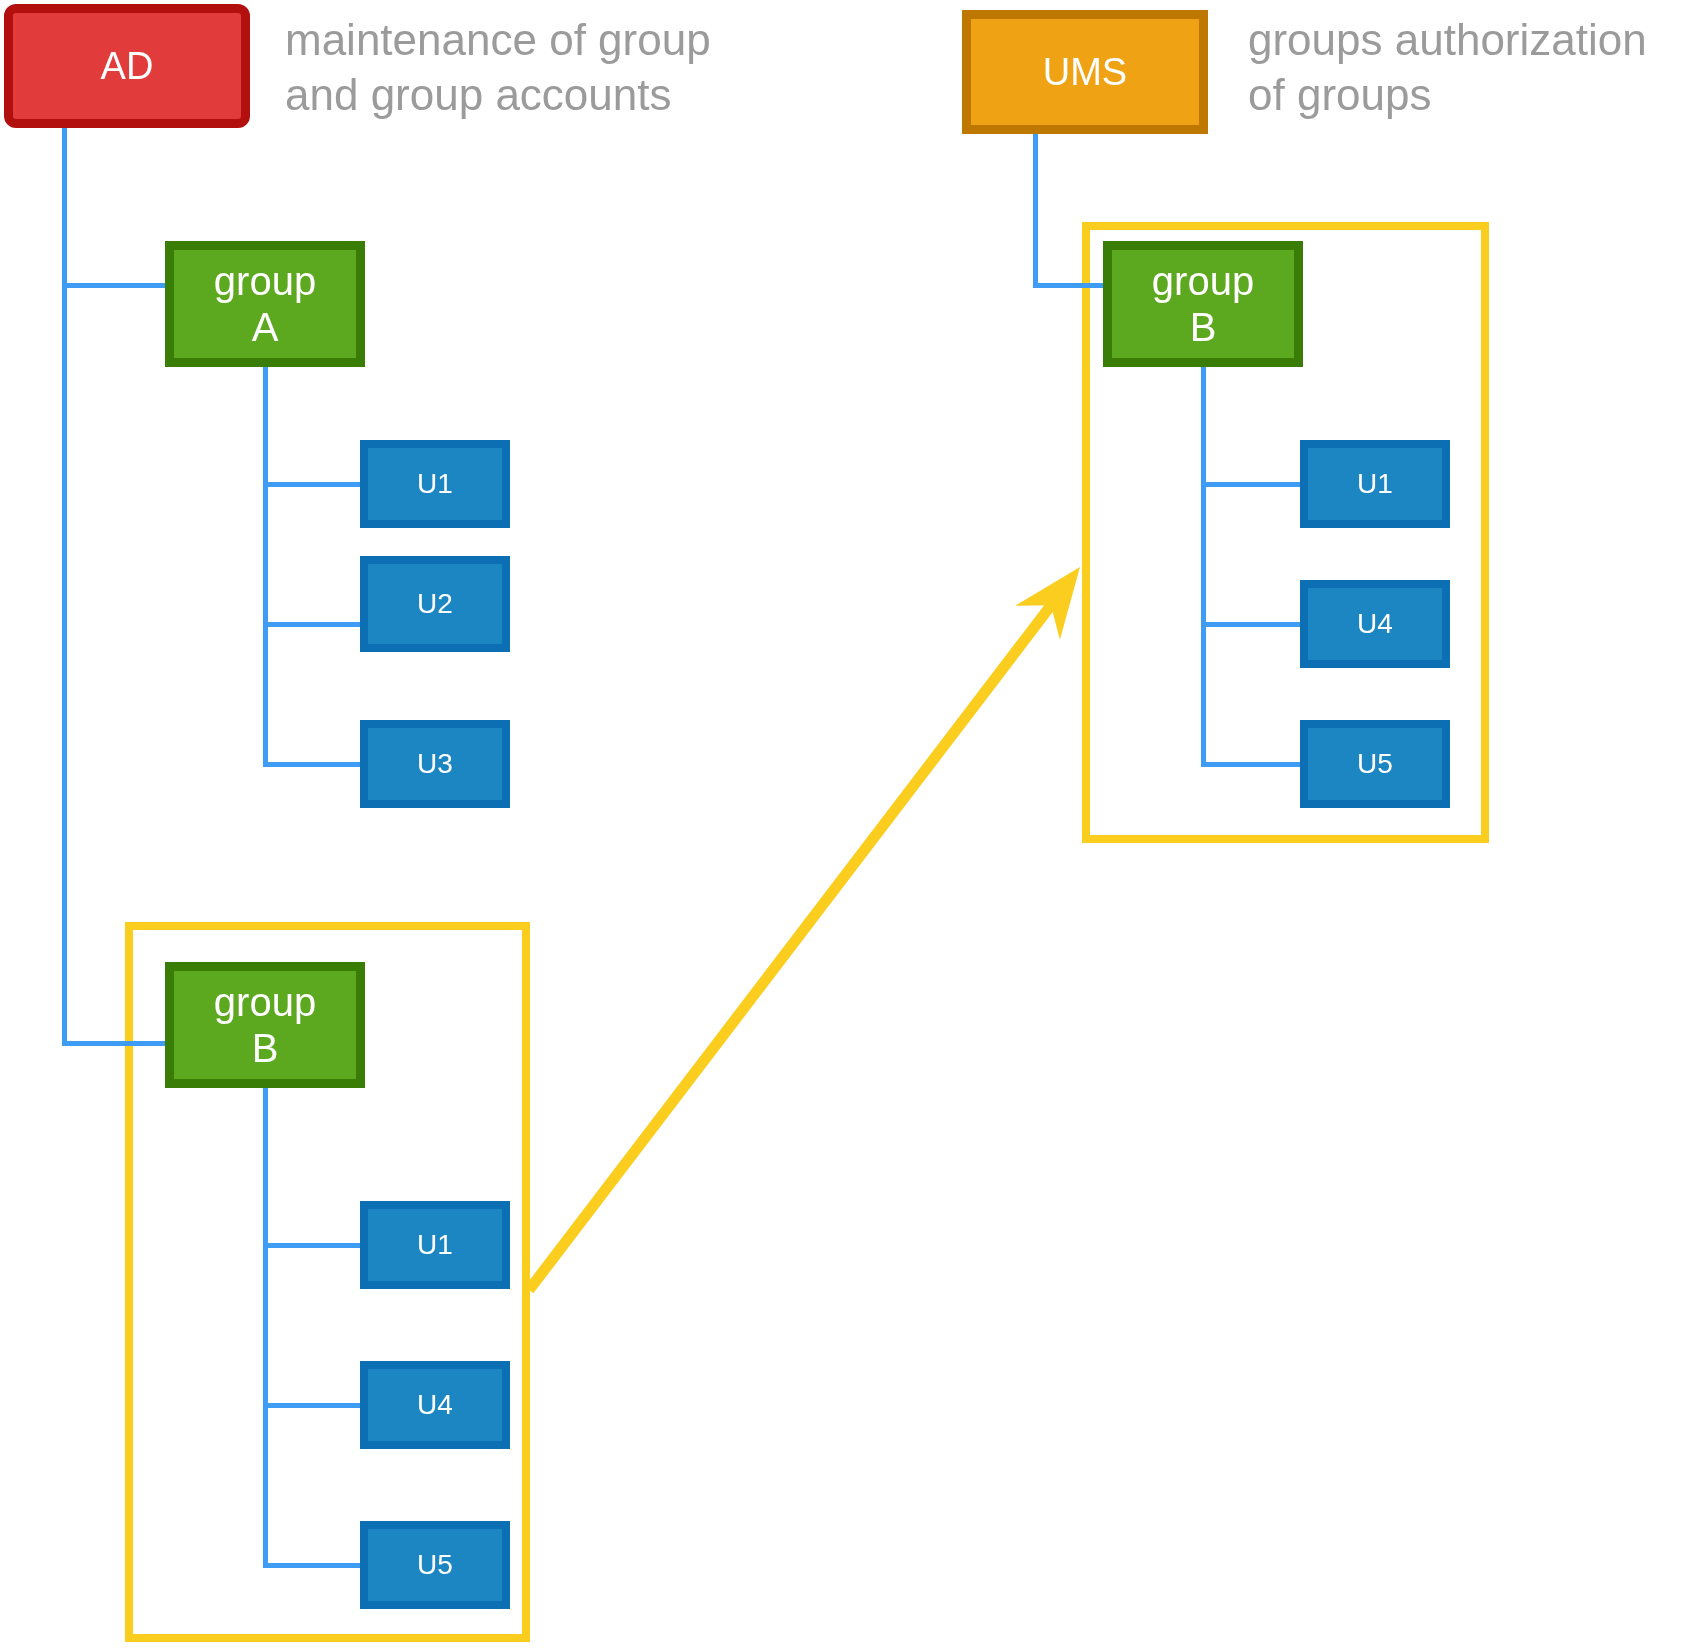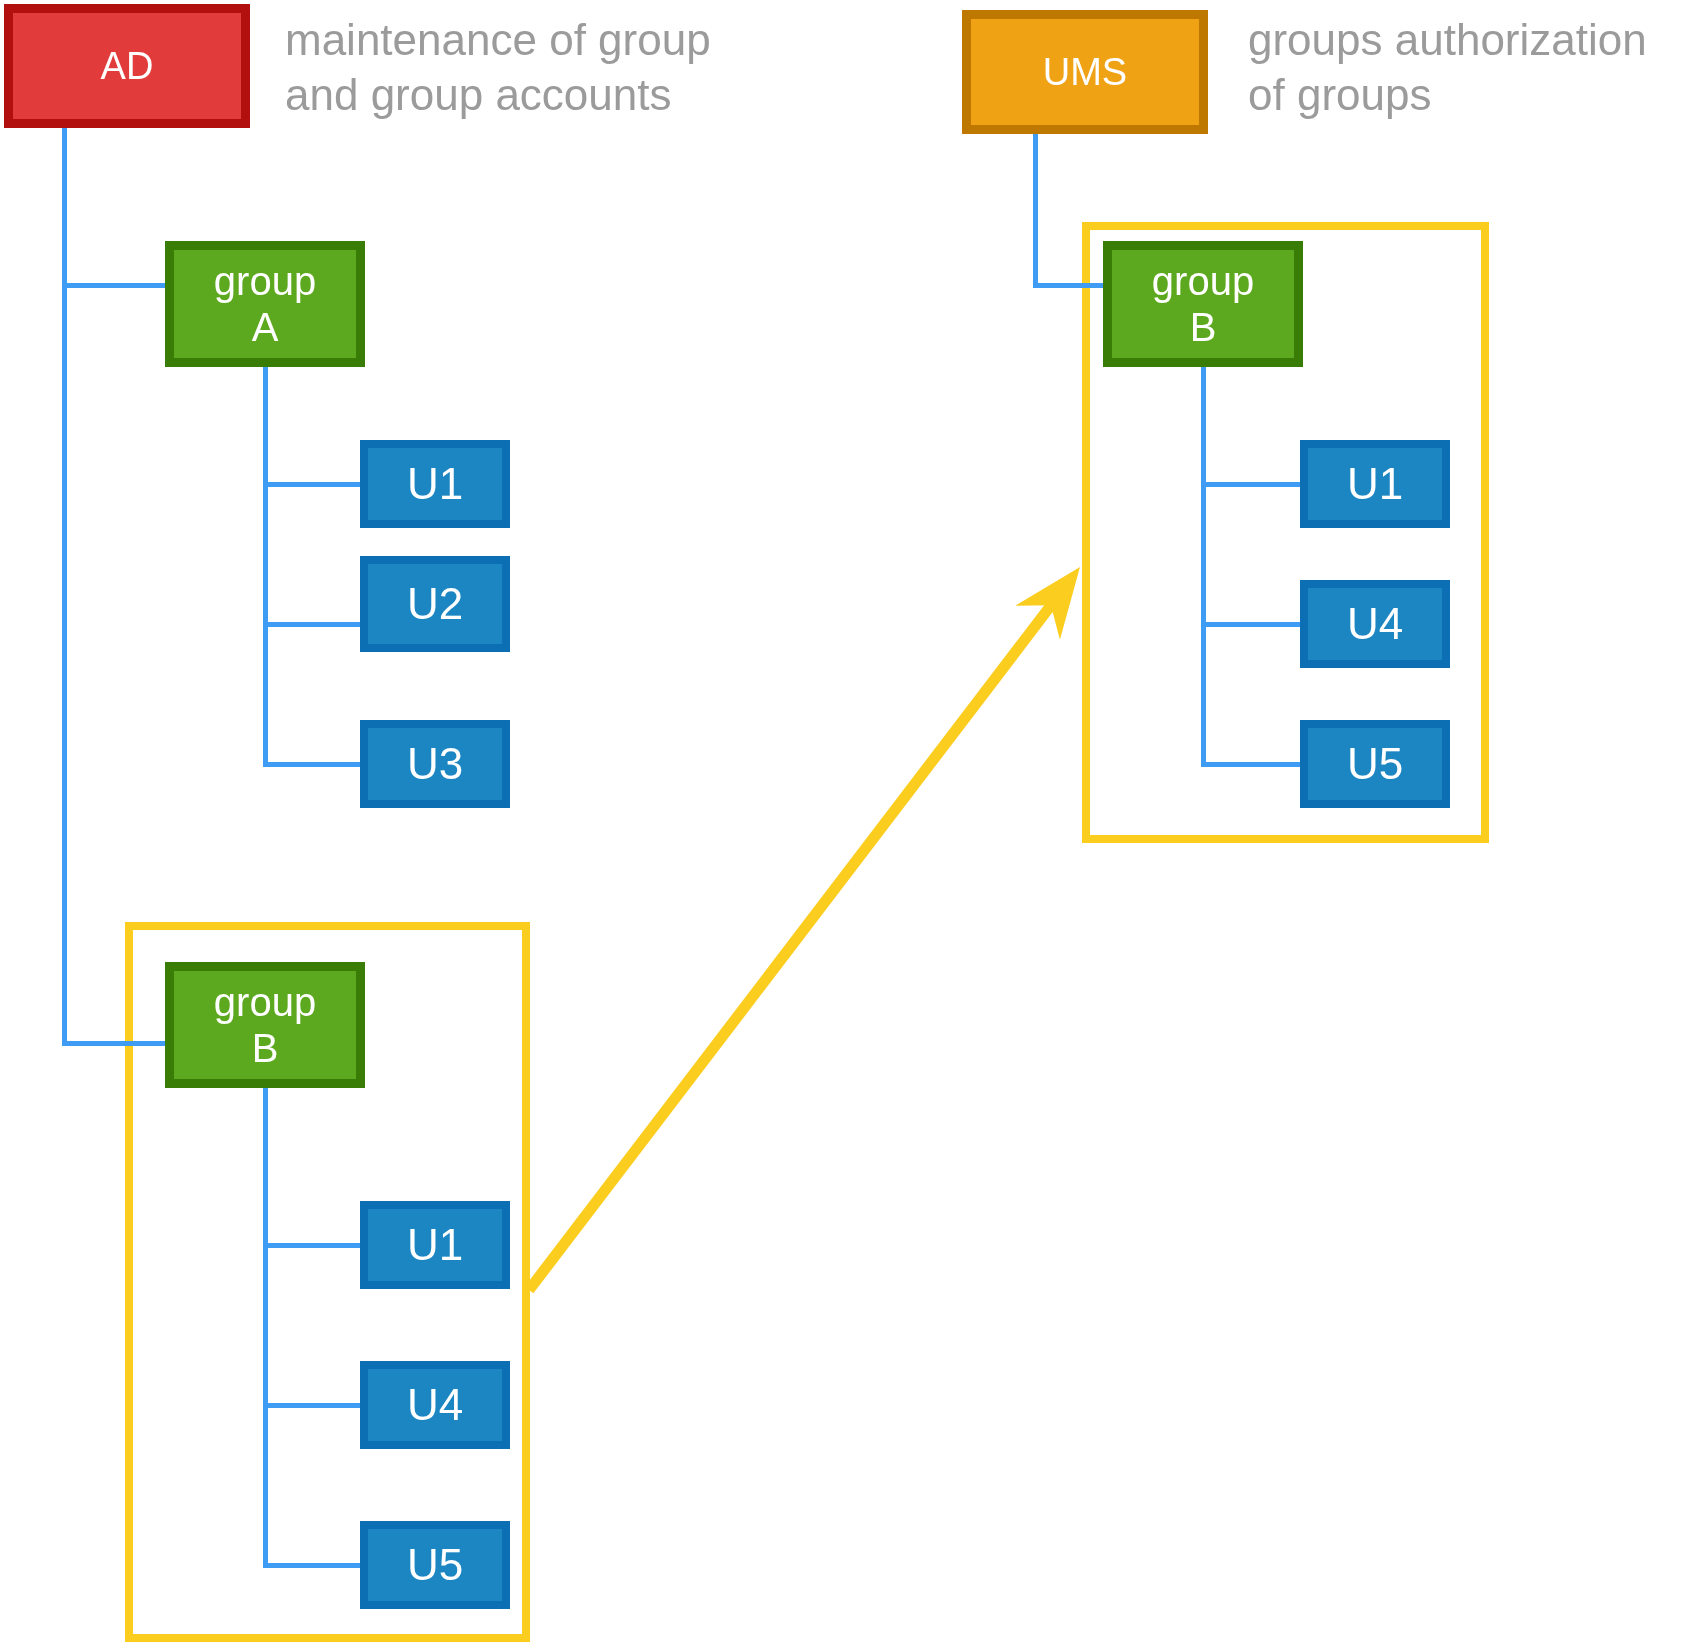--- a/index.html
+++ b/index.html
@@ -26,21 +26,21 @@
   }
   .sys{border:9px solid; font-size:38px;}
   .sys.ad{background:var(--ad-fill); border-color:var(--ad-border);}
   .sys.ums{background:var(--ums-fill); border-color:var(--ums-border);}
   .grp{
     background:var(--group-fill); border:9px solid var(--group-border);
     font-size:40px; line-height:46px;
   }
   .usr{
     background:var(--user-fill); border:8px solid var(--user-border);
-    font-size:44px;
+    font-size:28px;
   }
   .bl{position:absolute; background:var(--connector-blue);}
   .hl-rect{
     position:absolute; box-sizing:border-box;
     border:8px solid var(--highlight-yellow); background:transparent;
   }
   .annotation{
     position:absolute; color:var(--annotation-gray);
     font-size:44px; line-height:55px; white-space:nowrap;
   }
@@ -74,21 +74,21 @@
   <div class="bl" style="left:263px; top:1563px; width:97px; height:5px;"></div>
 
   <div class="bl" style="left:1033px; top:128px; width:5px; height:158px;"></div>
   <div class="bl" style="left:1033px; top:283px; width:70px; height:5px;"></div>
 
   <div class="bl" style="left:1201px; top:367px; width:5px; height:400px;"></div>
   <div class="bl" style="left:1201px; top:482px; width:99px; height:5px;"></div>
   <div class="bl" style="left:1201px; top:622px; width:99px; height:5px;"></div>
   <div class="bl" style="left:1201px; top:762px; width:99px; height:5px;"></div>
 
-  <div class="node sys ad" style="left:4px; top:4px; width:246px; height:124px;">
+  <div class="node sys ad" style="left:4px; top:4px; width:246px; height:124px;border-radius:12px;">
     <span>AD</span>
   </div>
   <div class="node sys ums" style="left:962px; top:10px; width:246px; height:124px;">
     <span>UMS</span>
   </div>
 
   <div class="annotation" style="left:285px; top:12px;">
     <div>maintenance of group</div>
     <div>and group accounts</div>
   </div>

